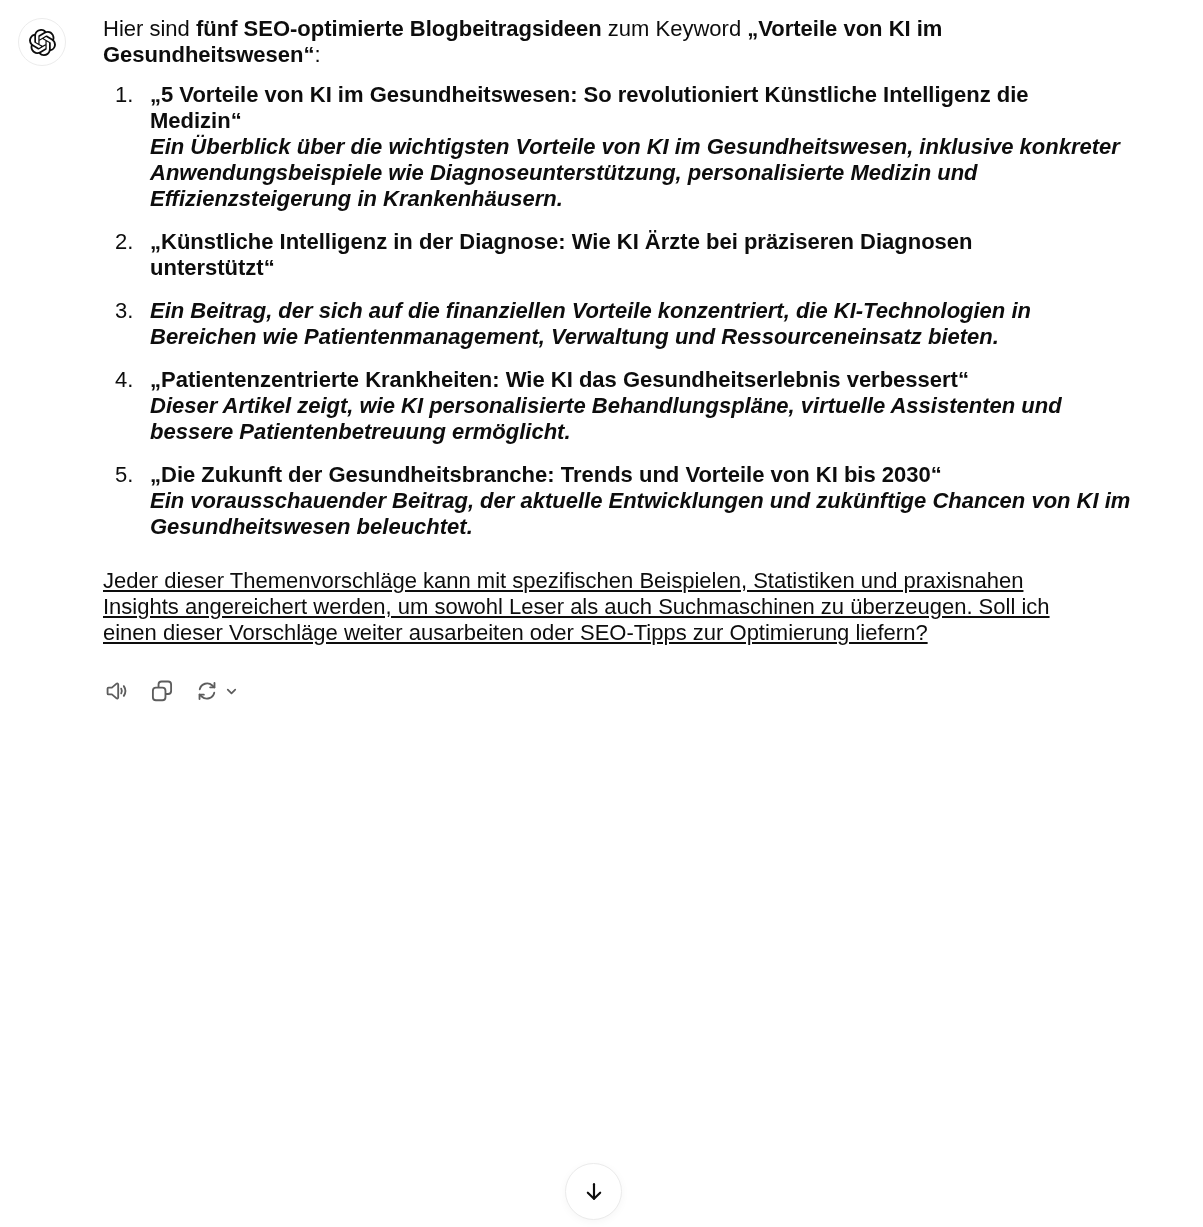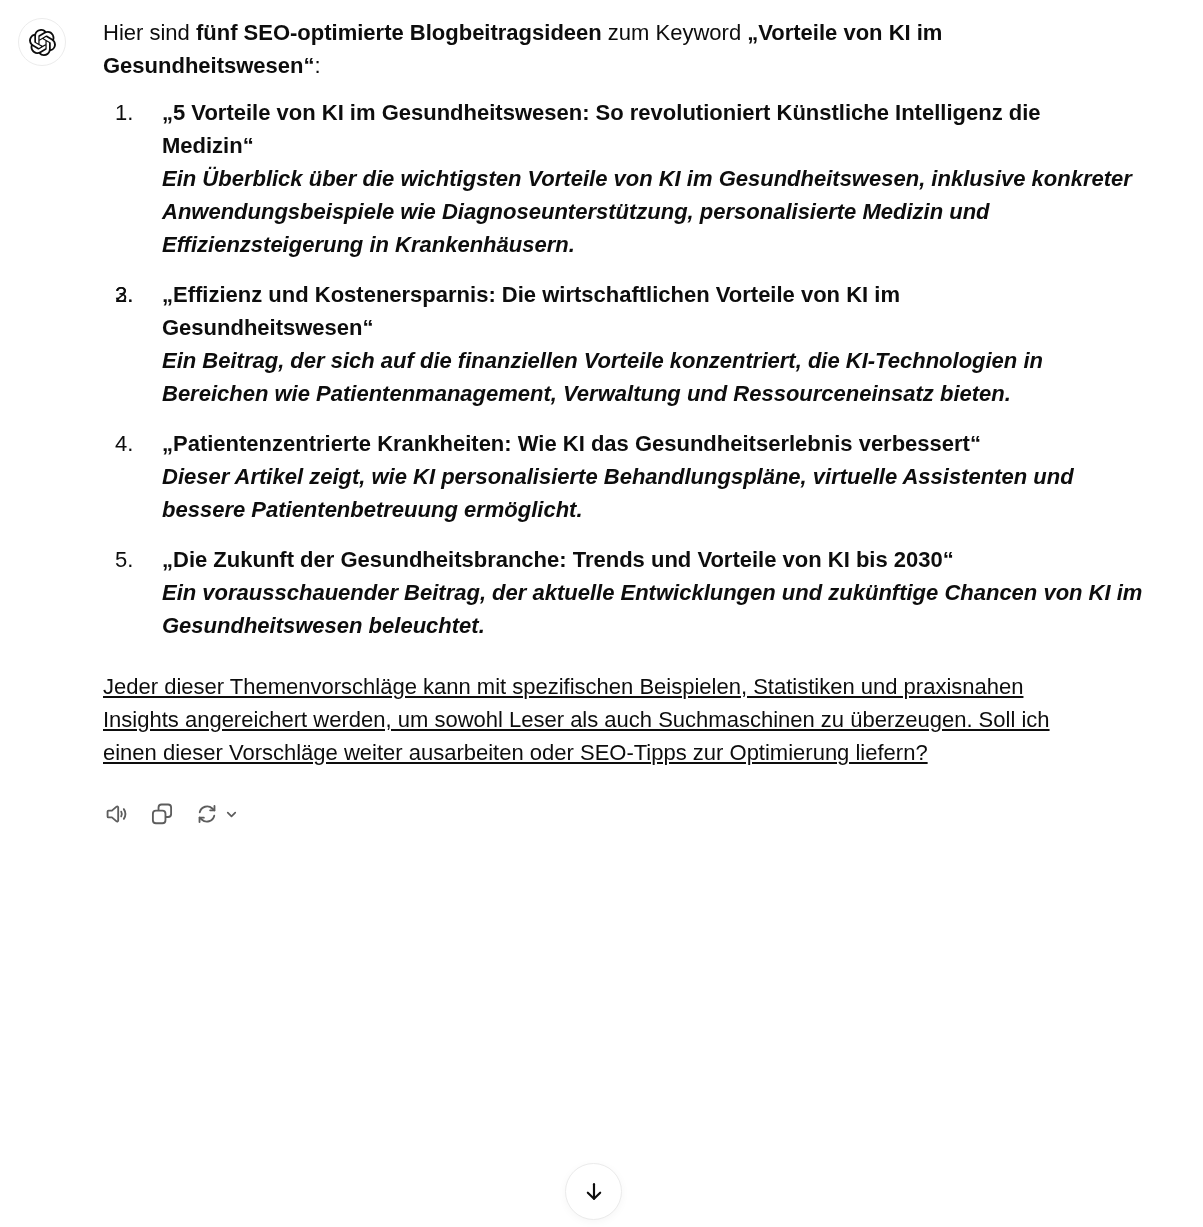--- a/index.html
+++ b/index.html
@@ -17,23 +17,23 @@
     border-radius: 50%;
     border: 1px solid #ececec;
     box-sizing: border-box;
     background: #ffffff;
     display: flex; align-items: center; justify-content: center;
   }
   .content {
     position: absolute; left: 103px; top: 16px;
     width: 1086px;
     font-size: 22px;
-    line-height: 33px;
+    line-height: 26px;
   }
-  .pre { white-space: pre-wrap; margin-left: 12px; }
+  .pre { white-space: pre-wrap; }
   .intro { margin: 0; }
   .seg-bold { font-weight: 700; }
   ol.idea-list {
     list-style: none;
     margin: 14px 0 0 0;
     padding: 0;
   }
   ol.idea-list li {
     position: relative;
     padding-left: 47px;
@@ -93,25 +93,25 @@
     <li>
       <span class="num">1.</span>
       <span class="item-title pre">„5 Vorteile von KI im Gesundheitswesen: So revolutioniert Künstliche Intelligenz die
 Medizin“</span>
       <span class="item-desc pre">Ein Überblick über die wichtigsten Vorteile von KI im Gesundheitswesen, inklusive konkreter
 Anwendungsbeispiele wie Diagnoseunterstützung, personalisierte Medizin und
 Effizienzsteigerung in Krankenhäusern.</span>
     </li>
     <li>
       <span class="num">2.</span>
+      <span class="item-title pre">„Künstliche Intelligenz in der Diagnose: Wie KI Ärzte bei präziseren Diagnosen
+unterstützt“</span>
     </li>
     <li>
       <span class="num">3.</span>
-      <span class="item-title pre">„Effizienz und Kostenersparnis: Die wirtschaftlichen Vorteile von KI im
-Gesundheitswesen“</span>
       <span class="item-desc pre">Ein Beitrag, der sich auf die finanziellen Vorteile konzentriert, die KI-Technologien in
 Bereichen wie Patientenmanagement, Verwaltung und Ressourceneinsatz bieten.</span>
     </li>
     <li>
       <span class="num">4.</span>
       <span class="item-title pre">„Patientenzentrierte Krankheiten: Wie KI das Gesundheitserlebnis verbessert“</span>
       <span class="item-desc pre">Dieser Artikel zeigt, wie KI personalisierte Behandlungspläne, virtuelle Assistenten und
 bessere Patientenbetreuung ermöglicht.</span>
     </li>
     <li>

